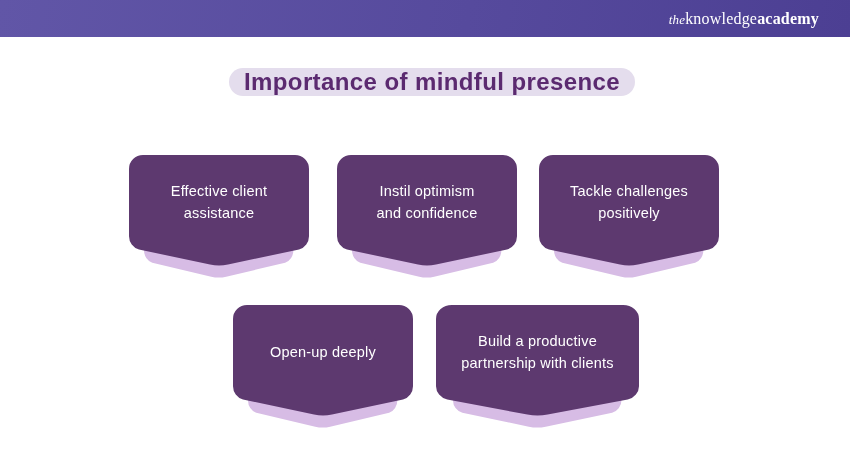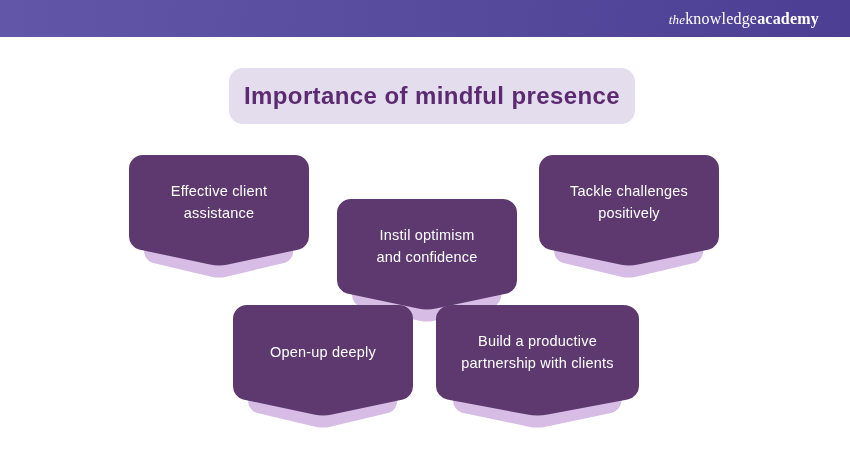--- a/index.html
+++ b/index.html
@@ -39,21 +39,21 @@
   .title-wrap {
     position: absolute;
     top: 68px; left: 0;
     width: 100%;
     display: flex;
     justify-content: center;
   }
   .title-pill {
     background: #e4dded;
     border-radius: 14px;
-    height: 56px;
+    height: 28px;
     display: inline-flex;
     align-items: center;
     padding: 0 15px;
     margin-left: 14px;
   }
   .title-text {
     color: #5b2a70;
     font-size: 24px;
     font-weight: bold;
     letter-spacing: 0.4px;
@@ -87,21 +87,21 @@
     color: #ffffff;
     font-size: 14.5px;
     line-height: 1.5;
     letter-spacing: 0.2px;
     white-space: pre-line;
     padding: 0 4px;
     box-sizing: border-box;
   }
 
   #card-1 { left: 129px; top: 155px; }
-  #card-2 { left: 337px; top: 155px; margin-top: 44px; }
+  #card-2 { left: 337px; top: 155px; }
   #card-3 { left: 539px; top: 155px; }
   #card-4 { left: 233px; top: 305px; }
   #card-5 { left: 436px; top: 305px; }
 </style>
 </head>
 <body>
 
 <div class="canvas">
 
   <div class="header">

